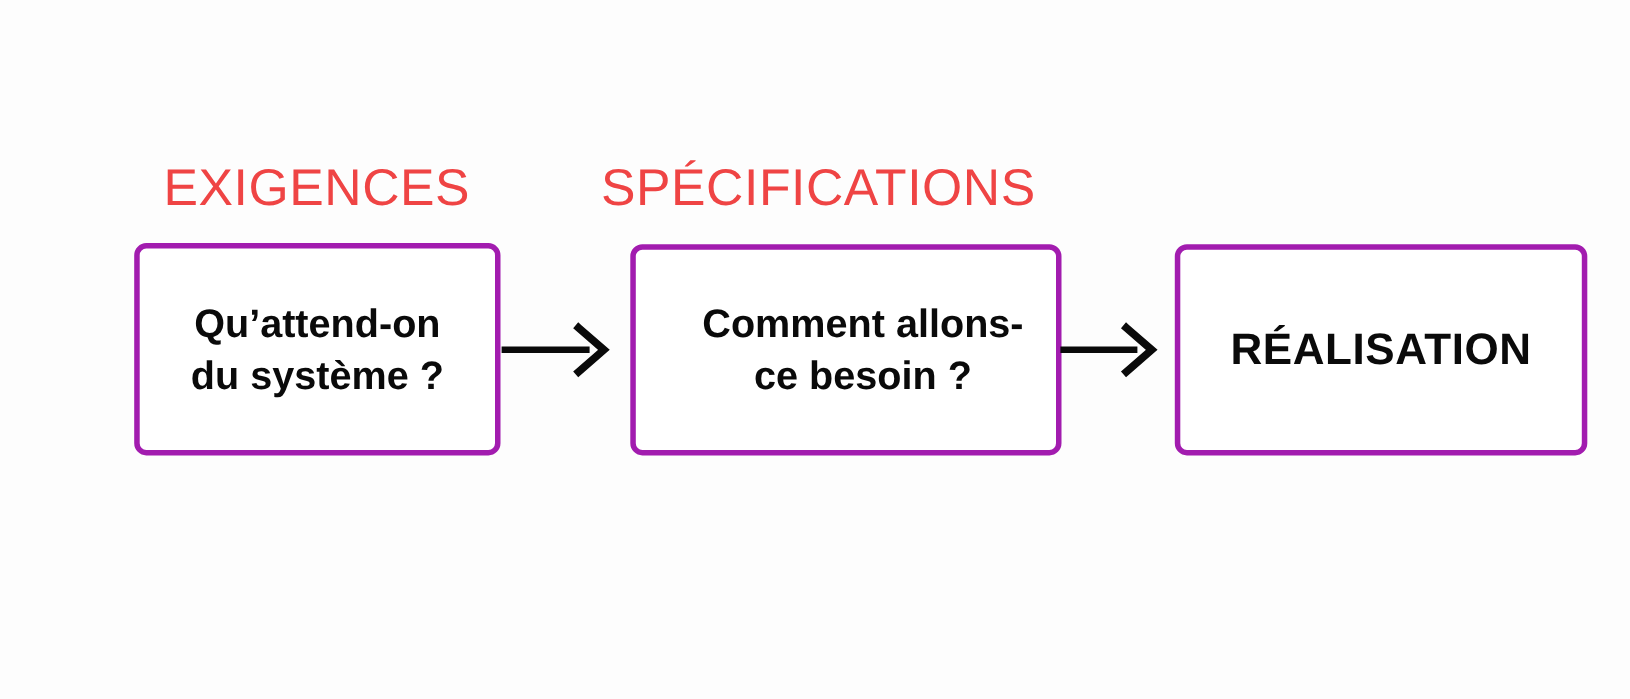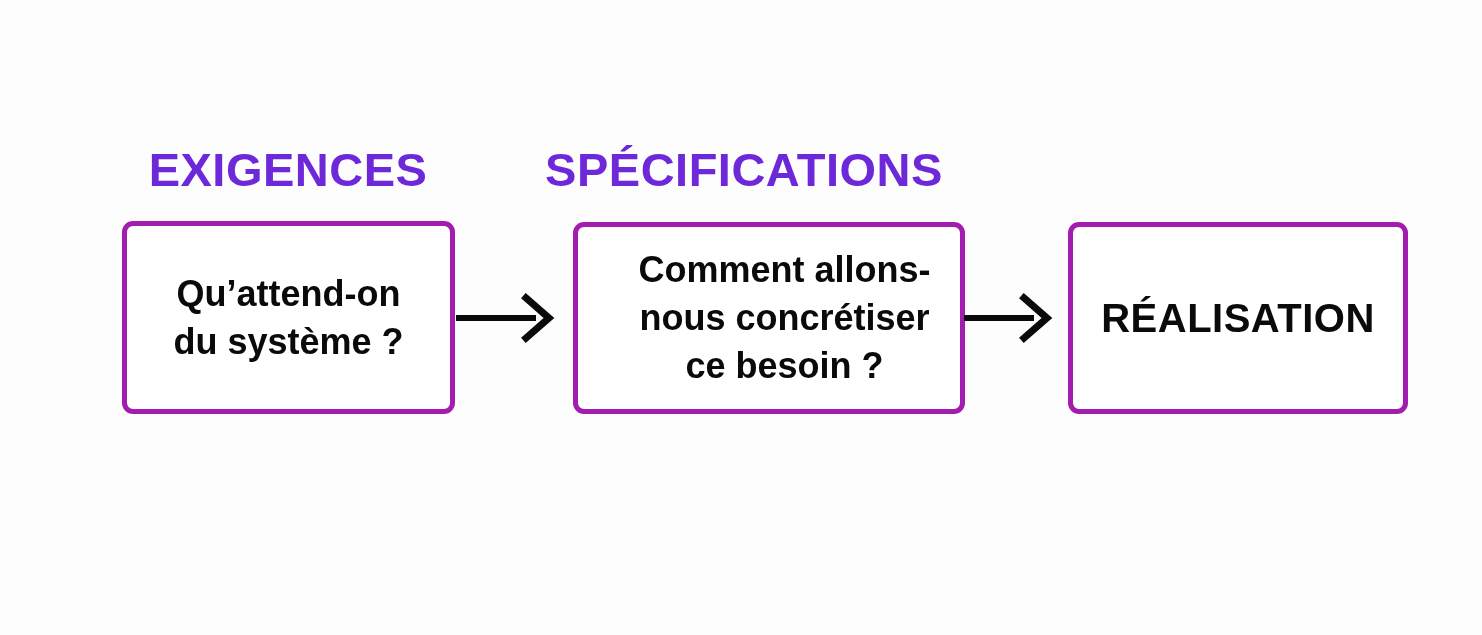--- a/index.html
+++ b/index.html
@@ -15,25 +15,25 @@
     width: 1482px;
     height: 635px;
     background: #fdfdfd;
     overflow: hidden;
   }
 
   
   .stage-heading {
     position: absolute;
     font-family: "Liberation Sans", sans-serif;
-    font-weight: bold;
+    font-weight: normal;
     font-size: 47px;
     line-height: 1;
     letter-spacing: 0.5px;
-    color: #6d28d9;
+    color: #ef4444;
     white-space: nowrap;
     text-align: center;
     transform: translateX(-50%);
   }
 
   
   .stage-box {
     position: absolute;
     box-sizing: border-box;
     border: 5px solid #a21caf;
@@ -83,29 +83,28 @@
   <svg class="connector-arrow" style="left:456px; top:294px;" width="100" height="50" viewBox="0 0 100 50">
     <line x1="0" y1="24" x2="80" y2="24" stroke="#0a0a0a" stroke-width="6" stroke-linecap="butt"></line>
     <polyline points="70,4 93,24 70,44" fill="none" stroke="#0a0a0a" stroke-width="7" stroke-linecap="square" stroke-linejoin="miter"></polyline>
   </svg>
 
   <div class="stage-heading" style="left:744px; top:146px;">SPÉCIFICATIONS</div>
 
   <div class="stage-box" style="left:573px; top:222px; width:392px; height:192px;padding-left:31px;">
     <div class="box-text">
       <div class="nowrap">Comment allons-</div>
-      <div class="nowrap">nous concrétiser</div>
       <div class="nowrap">ce besoin ?</div>
     </div>
   </div>
 
   <svg class="connector-arrow" style="left:964px; top:294px;" width="95" height="50" viewBox="0 0 95 50">
     <line x1="0" y1="24" x2="70" y2="24" stroke="#0a0a0a" stroke-width="6" stroke-linecap="butt"></line>
     <polyline points="60,4 83,24 60,44" fill="none" stroke="#0a0a0a" stroke-width="7" stroke-linecap="square" stroke-linejoin="miter"></polyline>
   </svg>
 
-  <div class="stage-box" style="left:1068px; top:222px; width:340px; height:192px;justify-content:center;">
+  <div class="stage-box" style="left:1068px; top:222px; width:375px; height:192px;justify-content:center;">
     <div class="box-text emphasis-caps">
       <div class="nowrap">RÉALISATION</div>
     </div>
   </div>
 
 </div>
 
 </body></html>

